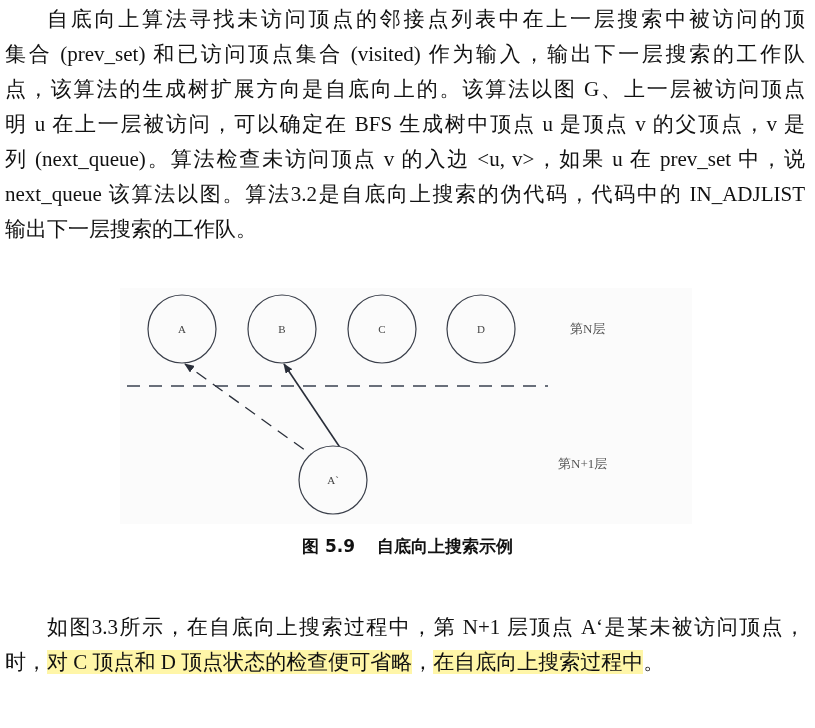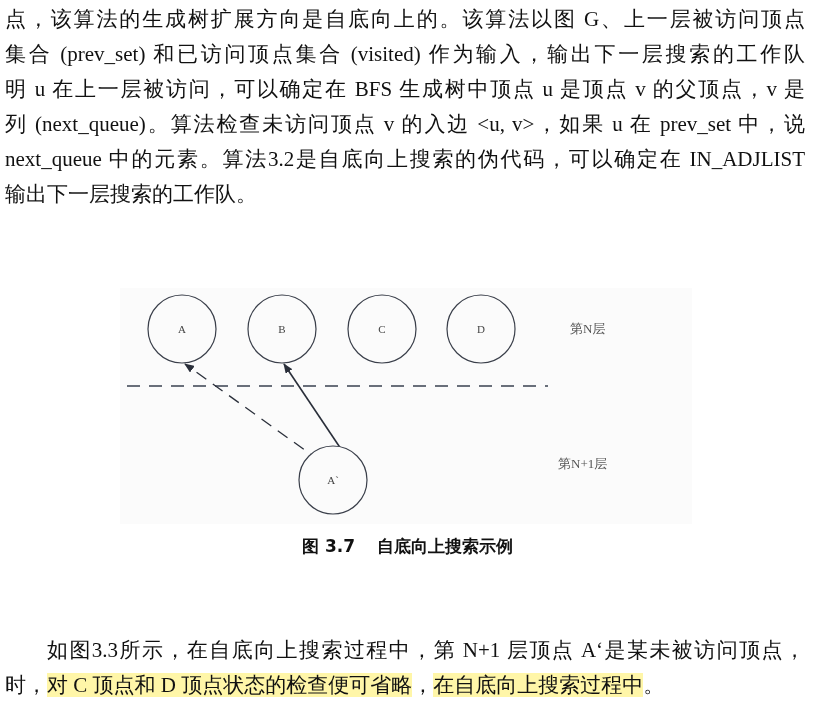--- a/index.html
+++ b/index.html
@@ -13,25 +13,26 @@
   .figure svg { position: absolute; left: 0; top: 0; }
   .caption { position: absolute; left: 0; top: 535px; width: 815px; text-align: center;
              font-family: "DejaVu Sans", "Liberation Sans", sans-serif; font-weight: bold; font-size: 17px; }
   .caption .num { margin-right: 22px; }
   .hl { background: #fff6a8; }
 </style>
 </head>
 <body>
 
 <div class="para" style="top: 2px;">
+  <span class="line indent">自底向上算法寻找未访问顶点的邻接点列表中在上一层搜索中被访问的顶</span>
+  <span class="line">集合 (prev_set) 和已访问顶点集合 (visited) 作为输入，输出下一层搜索的工作队</span>
   <span class="line">点，该算法的生成树扩展方向是自底向上的。该算法以图 G、上一层被访问顶点</span>
-  <span class="line">集合 (prev_set) 和已访问顶点集合 (visited) 作为输入，输出下一层搜索的工作队</span>
   <span class="line">明 u 在上一层被访问，可以确定在 BFS 生成树中顶点 u 是顶点 v 的父顶点，v 是</span>
   <span class="line">列 (next_queue)。算法检查未访问顶点 v 的入边 &lt;u, v&gt;，如果 u 在 prev_set 中，说</span>
-  <span class="line">next_queue 中的元素。算法3.2是自底向上搜索的伪代码，可以确定在 IN_ADJLIST</span>
+  <span class="line">next_queue 该算法以图。算法3.2是自底向上搜索的伪代码，代码中的 IN_ADJLIST</span>
   <span class="line last">输出下一层搜索的工作队。</span>
 </div>
 
 <div class="figure">
   <svg width="572" height="236" viewBox="0 0 572 236">
     <defs>
       <marker id="arrowhead" markerWidth="10" markerHeight="8" refX="9" refY="4" orient="auto" markerUnits="userSpaceOnUse">
         <path d="M0,0 L10,4 L0,8 Z" fill="#2a2f3a"></path>
       </marker>
     </defs>
@@ -61,19 +62,19 @@
 
     <g>
       <circle cx="213" cy="192" r="34" fill="#fbfbfb" stroke="#3a3f4a" stroke-width="1.2"></circle>
       <text x="213" y="196" font-size="11" text-anchor="middle" fill="#444" font-family="Liberation Serif, serif">A`</text>
     </g>
     <text x="438" y="180" font-size="13" fill="#555" font-family="Liberation Serif, serif">第N+1层</text>
   </svg>
 </div>
 
 <div class="caption">
-  <span class="num">图 3.7</span><span>自底向上搜索示例</span>
+  <span class="num">图 5.9</span><span>自底向上搜索示例</span>
 </div>
 
-<div class="para" style="top: 633px;">
+<div class="para" style="top: 610px;">
   <span class="line indent">如图3.3所示，在自底向上搜索过程中，第 N+1 层顶点 A‘是某未被访问顶点，</span>
   <span class="line last"><span>时，</span><span class="hl">对 C 顶点和 D 顶点状态的检查便可省略</span><span>，</span><span class="hl">在自底向上搜索过程中</span><span>。</span></span>
 </div>
 
 </body></html>

